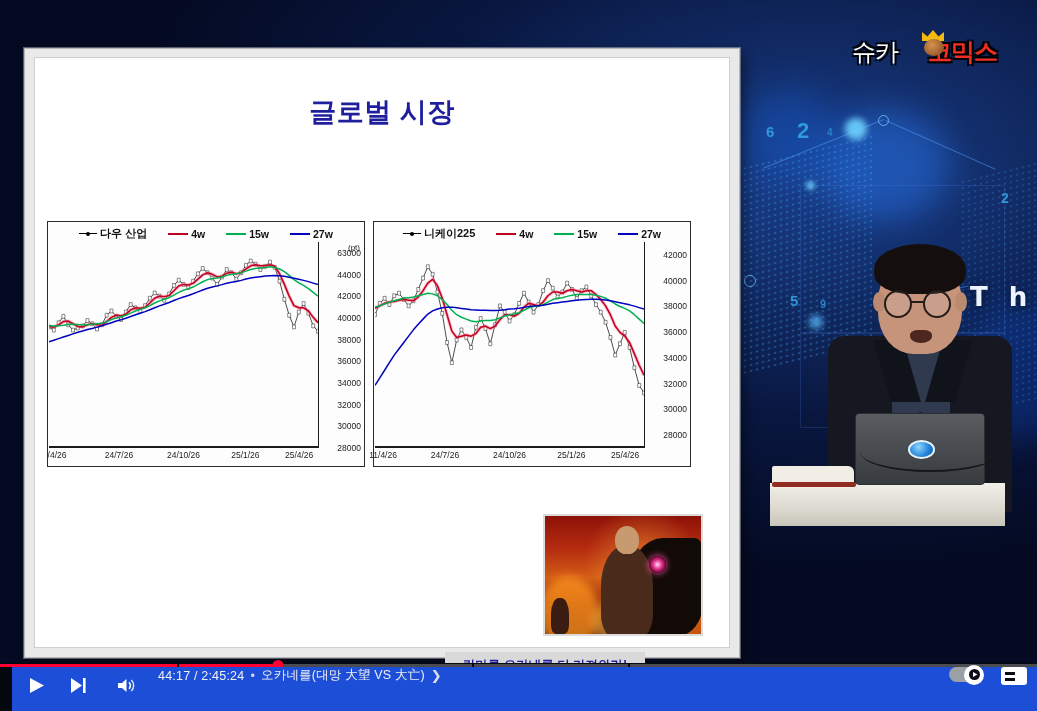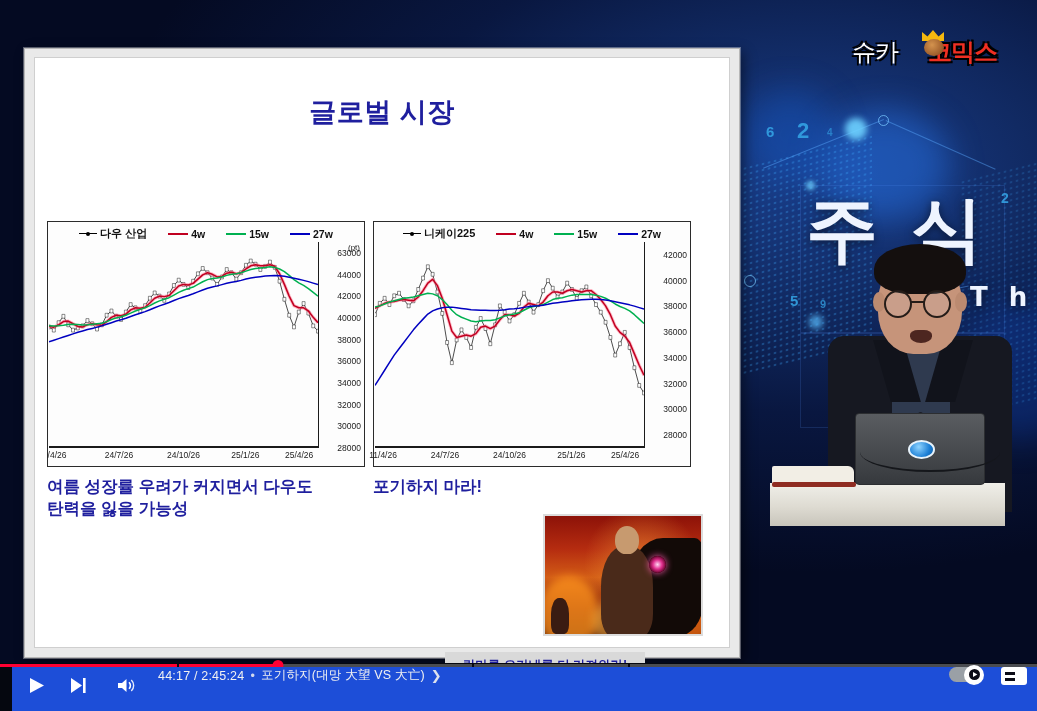--- a/index.html
+++ b/index.html
@@ -224,21 +224,20 @@
     <div class="bignum" style="left:766px;top:123px;font-size:15px;">6</div>
     <div class="bignum" style="left:797px;top:118px;font-size:22px;">2</div>
     <div class="bignum" style="left:827px;top:127px;font-size:10px;opacity:.6;">4</div>
     <div class="bignum" style="left:1001px;top:190px;font-size:14px;">2</div>
     <div class="bignum" style="left:790px;top:292px;font-size:15px;">5</div>
     <div class="bignum" style="left:820px;top:298px;font-size:11px;opacity:.7;">9</div>
 
     <div class="bd-panel" style="left:800px;top:185px;width:205px;height:148px;"></div>
     <div class="bd-panel" style="left:800px;top:333px;width:205px;height:95px;"></div>
 
-    <div class="studio-word" style="left:806px;top:182px;font-size:72px;">주 식</div>
     <div class="studio-word" style="left:970px;top:282px;font-size:26px;letter-spacing:6px;">T h</div>
 
     <div id="person" style="left:830px;top:240px;width:180px;height:270px;">
       <div class="body" style="left:-2px;top:96px;width:184px;height:176px;"></div>
       <div class="shirt" style="left:62px;top:104px;width:58px;height:170px;background:#2f3a4f;"></div>
       <div class="collar" style="left:52px;top:100px;width:30px;height:62px;transform:skewX(16deg);"></div>
       <div class="collar" style="left:104px;top:100px;width:30px;height:62px;transform:skewX(-16deg);"></div>
       <div class="mic" style="left:88px;top:172px;width:5px;height:22px;"></div>
       <div class="head" style="left:48px;top:14px;width:84px;height:100px;"></div>
       <div class="ear" style="left:43px;top:52px;width:12px;height:20px;"></div>
@@ -468,23 +467,20 @@
               <div class="ytick" style="top: 18.75%;">40000</div>
               <div class="ytick" style="top: 31.25%;">38000</div>
               <div class="ytick" style="top: 43.75%;">36000</div>
               <div class="ytick" style="top: 56.25%;">34000</div>
               <div class="ytick" style="top: 68.75%;">32000</div>
               <div class="ytick" style="top: 81.25%;">30000</div>
               <div class="ytick" style="top: 93.75%;">28000</div>
             </div>
         </div>
 
-        <div class="caption" id="caption-left">여름 성장률 우려가 커지면서 다우도
-탄력을 잃을 가능성</div>
-        <div class="caption" id="caption-right">포기하지 마라!</div>
 
         <div id="anime-pic">
           <div class="flame" style="left:-6px;top:60px;width:60px;height:70px;background:rgba(255,150,30,.75);"></div>
           <div class="flame" style="left:108px;top:50px;width:60px;height:80px;background:rgba(255,120,20,.7);"></div>
           <div class="flame" style="left:48px;top:78px;width:70px;height:52px;background:rgba(255,190,70,.55);"></div>
           <div class="figure-cape" style="left:84px;top:22px;width:74px;height:98px;"></div>
           <div class="figure-body" style="left:56px;top:30px;width:52px;height:92px;"></div>
           <div class="figure-head" style="left:70px;top:10px;width:24px;height:28px;"></div>
           <div class="eye-orb" style="left:104px;top:40px;width:17px;height:17px;"></div>
           <div class="figure-body" style="left:6px;top:82px;width:18px;height:36px;background:#3a1c12;"></div>
@@ -529,21 +525,21 @@
     <div class="ctrl-btn" style="margin-left:12px;">
       <svg width="19" height="17" viewBox="0 0 19 17">
         <polygon points="1,6 5,6 9.5,2 9.5,15 5,11 1,11" fill="#fff"></polygon>
         <path d="M12 5.2 A4.6 4.6 0 0 1 12 11.8" stroke="#fff" stroke-width="1.6" fill="none"></path>
         <path d="M14.3 3 A7.6 7.6 0 0 1 14.3 14" stroke="#fff" stroke-width="1.4" fill="none" opacity="0.9"></path>
       </svg>
     </div>
     <div id="time-title">
       <span>44:17 / 2:45:24</span>
       <span class="dot-sep">•</span>
-      <span>포기하지(대망 大望 VS 大亡)</span>
+      <span>오카네를(대망 大望 VS 大亡)</span>
       <span id="chev">❯</span>
     </div>
     <div class="spacer"></div>
     <div id="autoplay">
       <span id="autoplay-knob">
         <svg width="11" height="11" viewBox="0 0 11 11">
           <circle cx="5.5" cy="5.5" r="5.5" fill="#0b0b16"></circle>
           <polygon points="4,3 8.4,5.5 4,8" fill="#fff"></polygon>
         </svg>
       </span>

